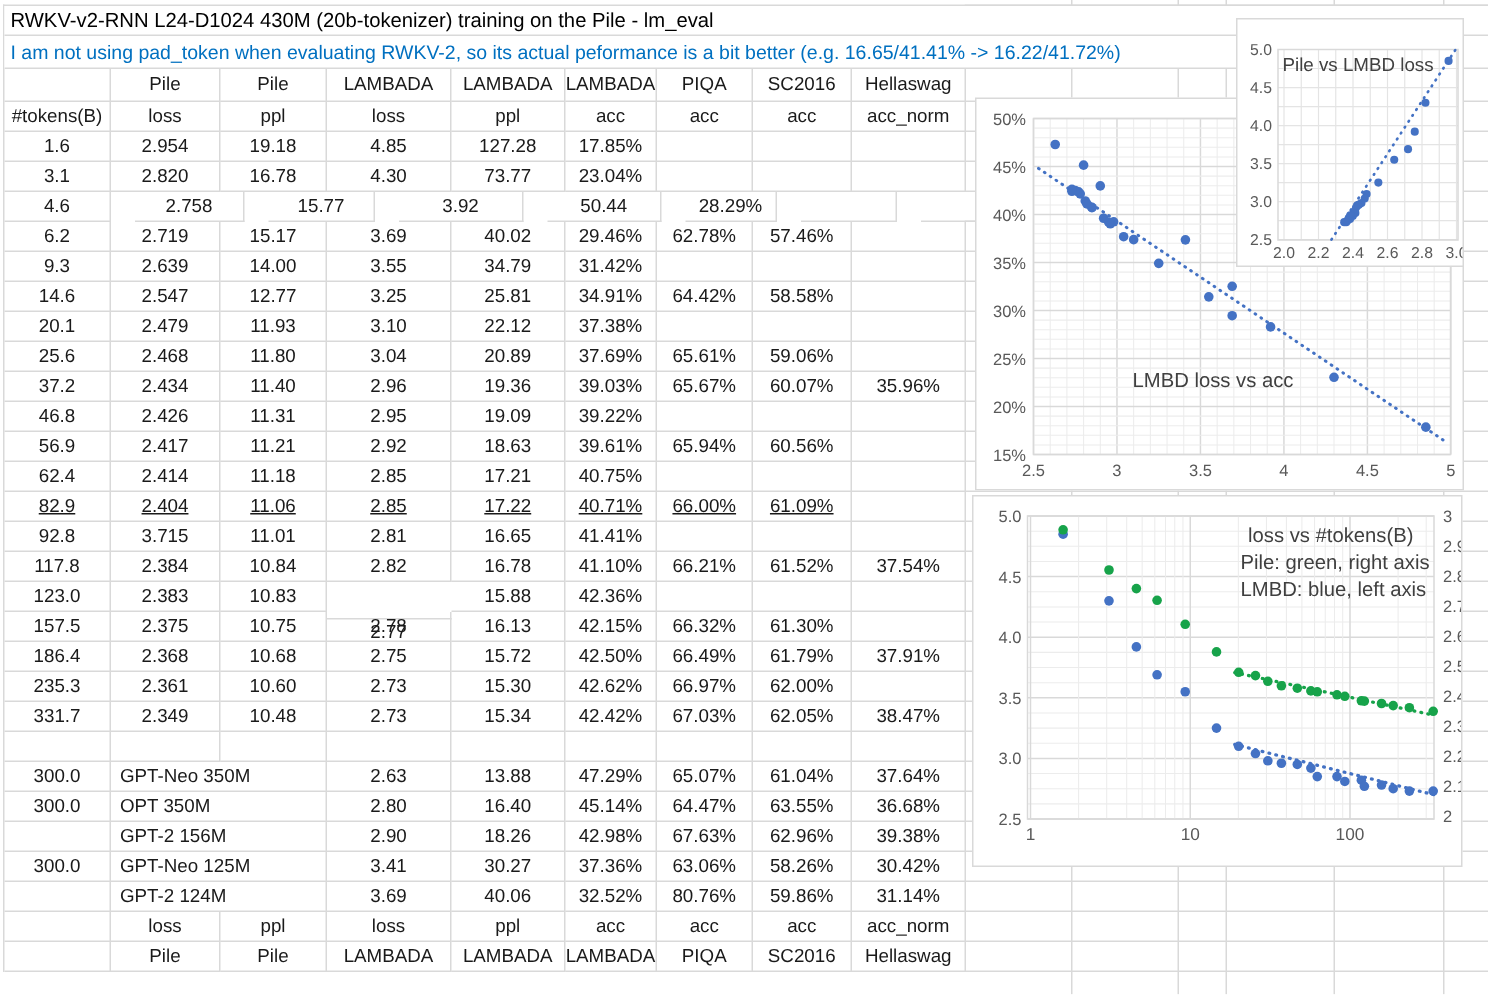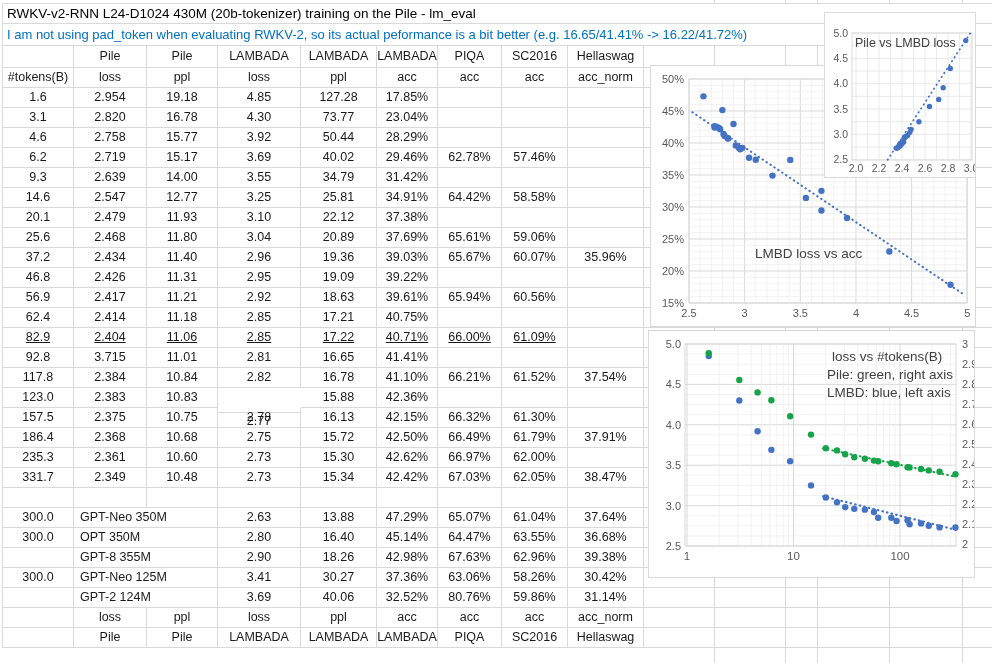--- a/index.html
+++ b/index.html
@@ -112,21 +112,21 @@
         <div class="cell" style="width: 71px; line-height: 19px;">3.1</div>
         <div class="cell" style="width: 73px; line-height: 19px;">2.820</div>
         <div class="cell" style="width: 71px; line-height: 19px;">16.78</div>
         <div class="cell" style="width: 83px; line-height: 19px;">4.30</div>
         <div class="cell" style="width: 76px; line-height: 19px;">73.77</div>
         <div class="cell" style="width: 61px; line-height: 19px;">23.04%</div>
         <div class="cell" style="width: 64px; line-height: 19px;"></div>
         <div class="cell" style="width: 66px; line-height: 19px;"></div>
         <div class="cell" style="width: 76px; line-height: 19px;"></div>
       </div>
-      <div class="trow" style="height: 20px;">
+      <div class="trow" style="height: 20px; gap: 16px;">
         <div class="cell" style="width: 71px; line-height: 19px;">4.6</div>
         <div class="cell" style="width: 73px; line-height: 19px;">2.758</div>
         <div class="cell" style="width: 71px; line-height: 19px;">15.77</div>
         <div class="cell" style="width: 83px; line-height: 19px;">3.92</div>
         <div class="cell" style="width: 76px; line-height: 19px;">50.44</div>
         <div class="cell" style="width: 61px; line-height: 19px;">28.29%</div>
         <div class="cell" style="width: 64px; line-height: 19px;"></div>
         <div class="cell" style="width: 66px; line-height: 19px;"></div>
         <div class="cell" style="width: 76px; line-height: 19px;"></div>
       </div>
@@ -343,21 +343,21 @@
         <div class="cell l" style="width: 144px; line-height: 19px;">OPT 350M</div>
         <div class="cell" style="width: 83px; line-height: 19px;">2.80</div>
         <div class="cell" style="width: 76px; line-height: 19px;">16.40</div>
         <div class="cell" style="width: 61px; line-height: 19px;">45.14%</div>
         <div class="cell" style="width: 64px; line-height: 19px;">64.47%</div>
         <div class="cell" style="width: 66px; line-height: 19px;">63.55%</div>
         <div class="cell" style="width: 76px; line-height: 19px;">36.68%</div>
       </div>
       <div class="trow" style="height: 20px;">
         <div class="cell" style="width: 71px; line-height: 19px;"></div>
-        <div class="cell l" style="width: 144px; line-height: 19px;">GPT-8 355M</div>
+        <div class="cell l" style="width: 144px; line-height: 19px;">GPT-2 156M</div>
         <div class="cell" style="width: 83px; line-height: 19px;">2.90</div>
         <div class="cell" style="width: 76px; line-height: 19px;">18.26</div>
         <div class="cell" style="width: 61px; line-height: 19px;">42.98%</div>
         <div class="cell" style="width: 64px; line-height: 19px;">67.63%</div>
         <div class="cell" style="width: 66px; line-height: 19px;">62.96%</div>
         <div class="cell" style="width: 76px; line-height: 19px;">39.38%</div>
       </div>
       <div class="trow" style="height: 20px;">
         <div class="cell" style="width: 71px; line-height: 19px;">300.0</div>
         <div class="cell l" style="width: 144px; line-height: 19px;">GPT-Neo 125M</div>

